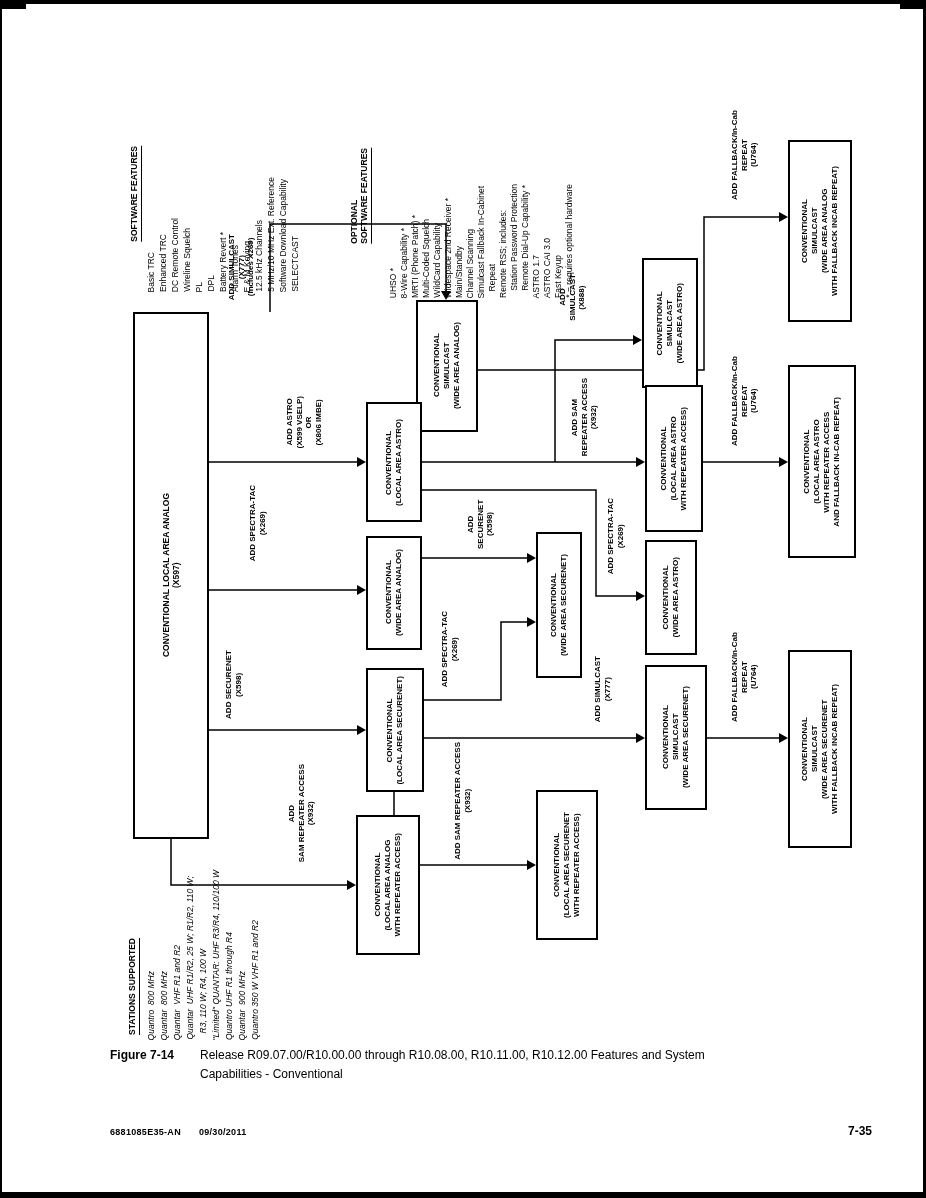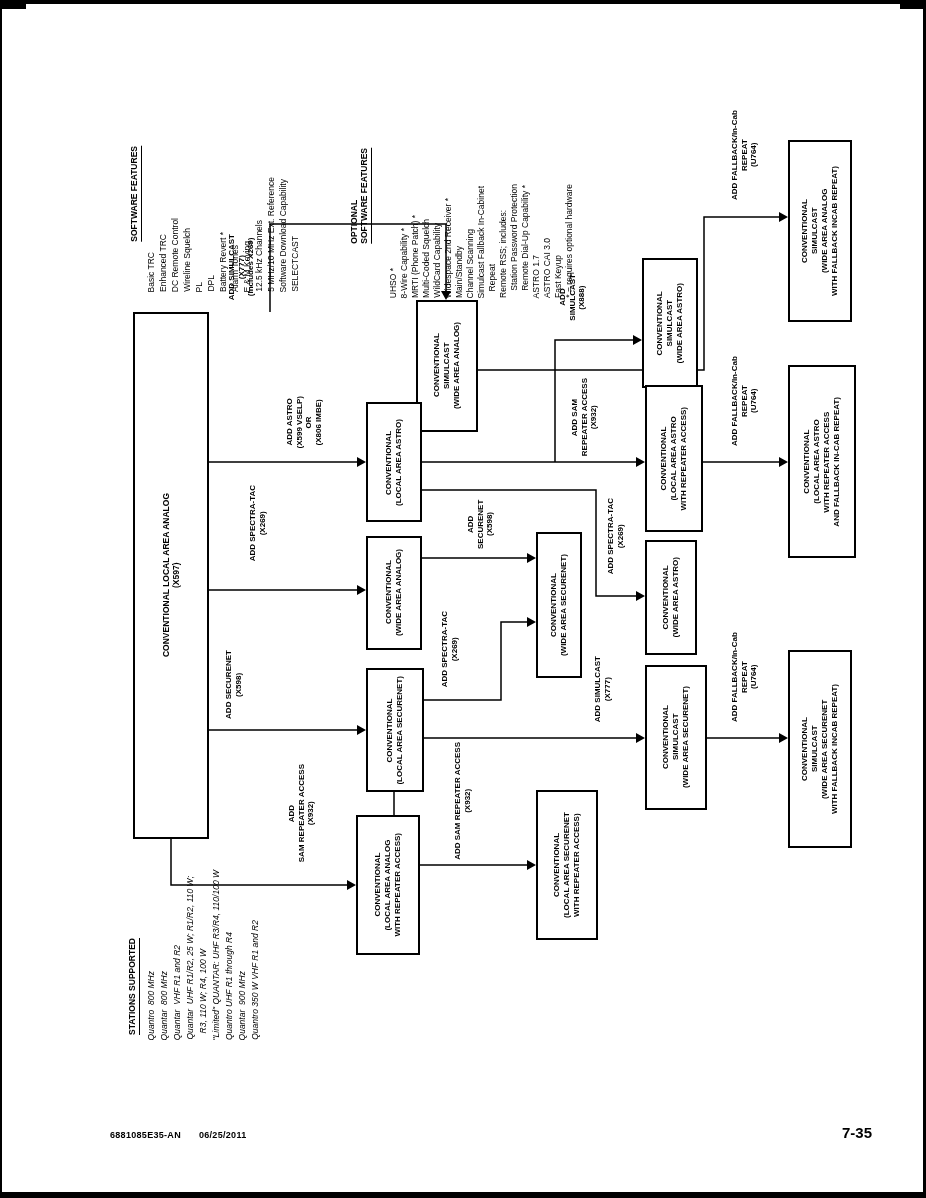--- a/index.html
+++ b/index.html
@@ -40,21 +40,21 @@
   .vlist.st { gap:4px; }
   .vlist.st .vitem { font-style:italic; }
 
   .caption { position:absolute; left:110px; top:1046px; display:flex; font-size:12px; line-height:1.6; }
   .cap-label { font-weight:bold; width:90px; flex:none; }
   .cap-text { width:560px; }
 
   .ftr { position:absolute; left:110px; right:54px; top:1124px;
          display:flex; justify-content:space-between; align-items:baseline; }
   .ftr-left { font-size:9px; font-weight:bold; letter-spacing:.3px; display:flex; gap:18px; }
-  .ftr-right { font-size:15px; font-weight:bold;margin-left:23px; }
+  .ftr-right { font-size:12px; font-weight:bold;margin-left:23px; }
 </style>
 </head>
 <body>
 
 <div class="page">
 
   <div class="edge" style="left:0;top:0;width:926px;height:4px"></div>
   <div class="edge" style="left:0;top:1192px;width:926px;height:6px"></div>
   <div class="edge" style="left:0;top:0;width:2px;height:1198px"></div>
   <div class="edge" style="left:923px;top:0;width:3px;height:1198px"></div>
@@ -285,22 +285,26 @@
   </div>
   <div class="elabel" style="left:724px;top:344px;width:40px;height:114px">
     <div class="vtext">ADD FALLBACK/In-Cab REPEAT
 (U764)</div>
   </div>
   <div class="elabel" style="left:724px;top:620px;width:40px;height:114px">
     <div class="vtext">ADD FALLBACK/In-Cab REPEAT
 (U764)</div>
   </div>
 
+  <div class="caption">
+    <span class="cap-label">Figure 7-14</span>
+    <span class="cap-text">Release R09.07.00/R10.00.00 through R10.08.00, R10.11.00, R10.12.00 Features and System Capabilities - Conventional</span>
+  </div>
 
   <div class="ftr">
     <div class="ftr-left">
       <span>6881085E35-AN</span>
-      <span>06/25/2011</span>
+      <span>09/30/2011</span>
     </div>
     <div class="ftr-right">7-35</div>
   </div>
 
 </div>
 
 </body></html>

